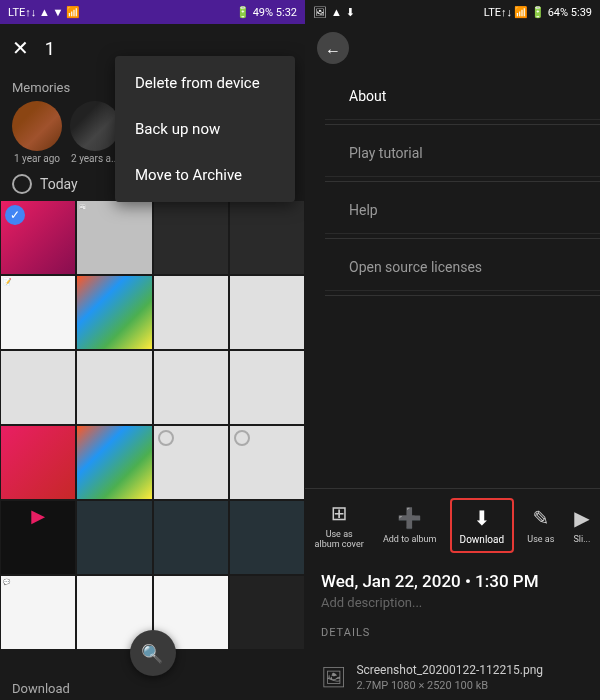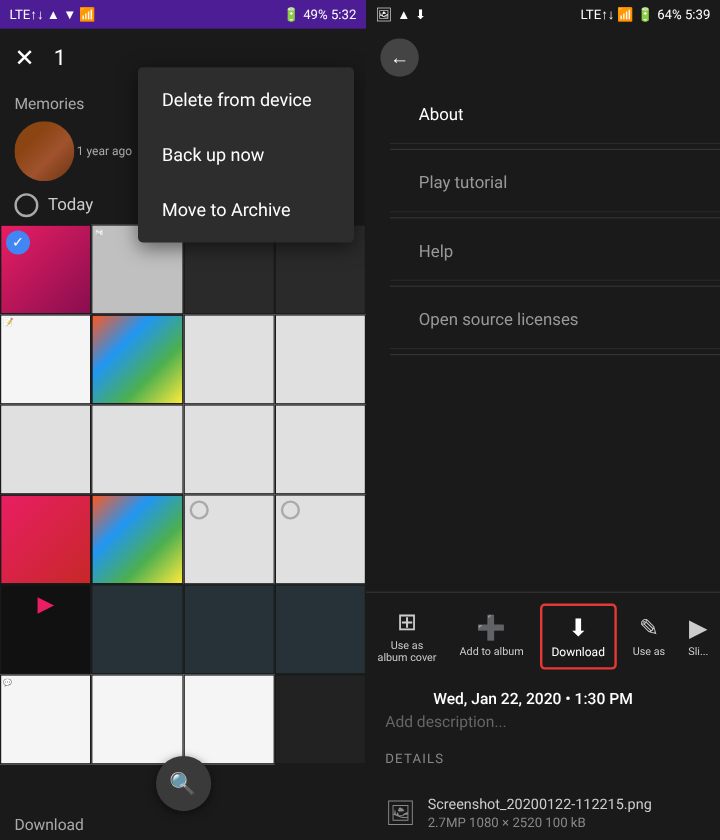--- a/index.html
+++ b/index.html
@@ -65,21 +65,21 @@
       margin-bottom: 6px;
     }
 
     .memories-row {
       display: flex;
       gap: 8px;
     }
 
     .memory-item {
       display: flex;
-      flex-direction: row;
+      flex-direction: column;
       align-items: center;
       gap: 2px;
     }
 
     .memory-thumb {
       width: 50px;
       height: 50px;
       border-radius: 50%;
       overflow: hidden;
       position: relative;
@@ -351,23 +351,22 @@
     .download-action .action-icon {
       color: #fff;
     }
 
     .photo-meta {
       padding: 10px 16px 4px;
     }
 
     .photo-date {
       color: #fff;
-      font-size: 13px;
+      font-size: 17px;
       font-weight: 500;
-      margin-left: 40px;
     }
 
     .photo-desc-placeholder {
       color: #666;
       font-size: 13px;
       padding: 4px 0;
     }
 
     .details-section {
       padding: 8px 16px;

